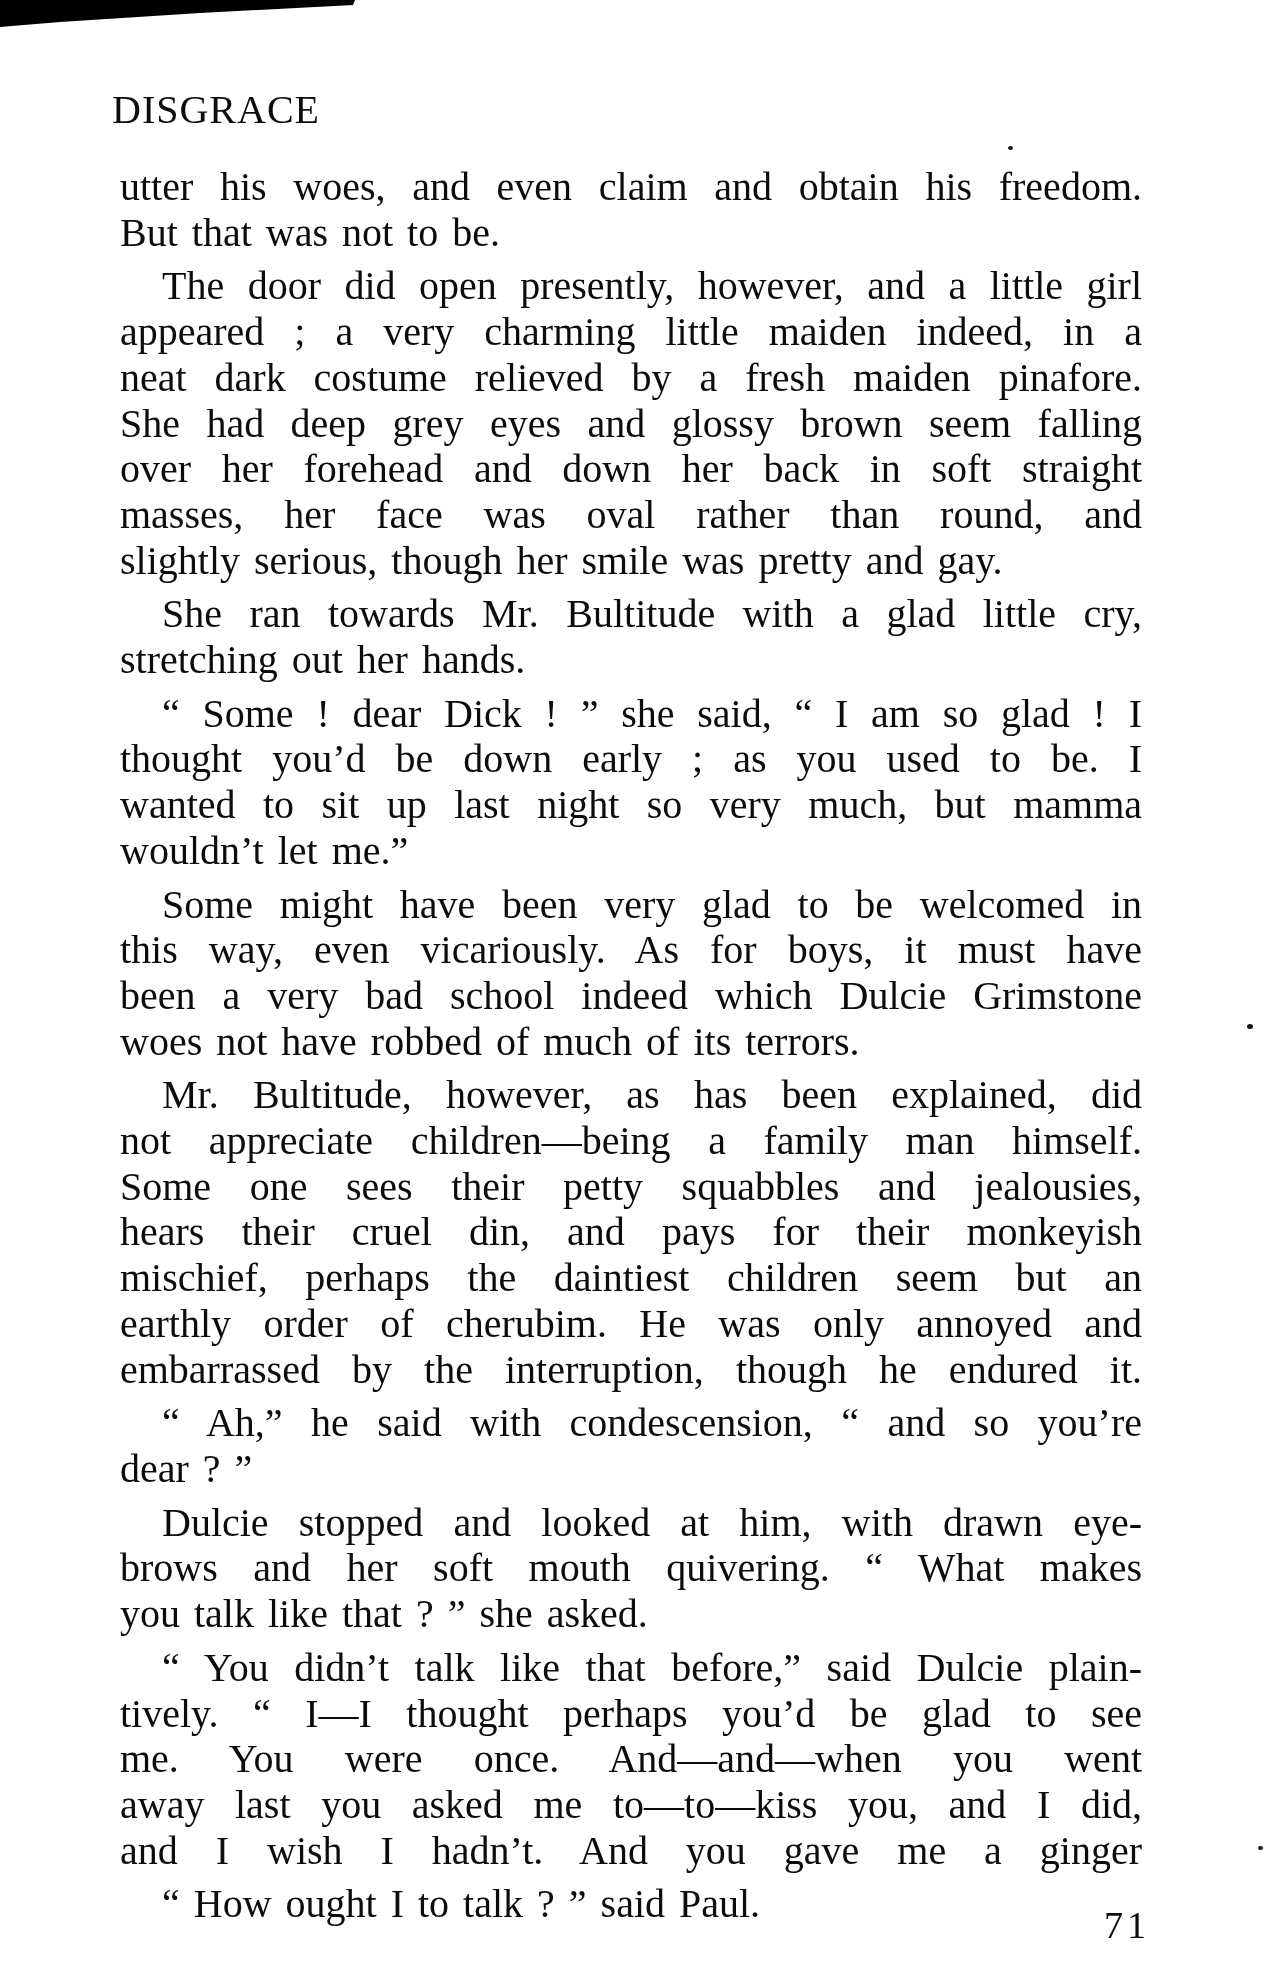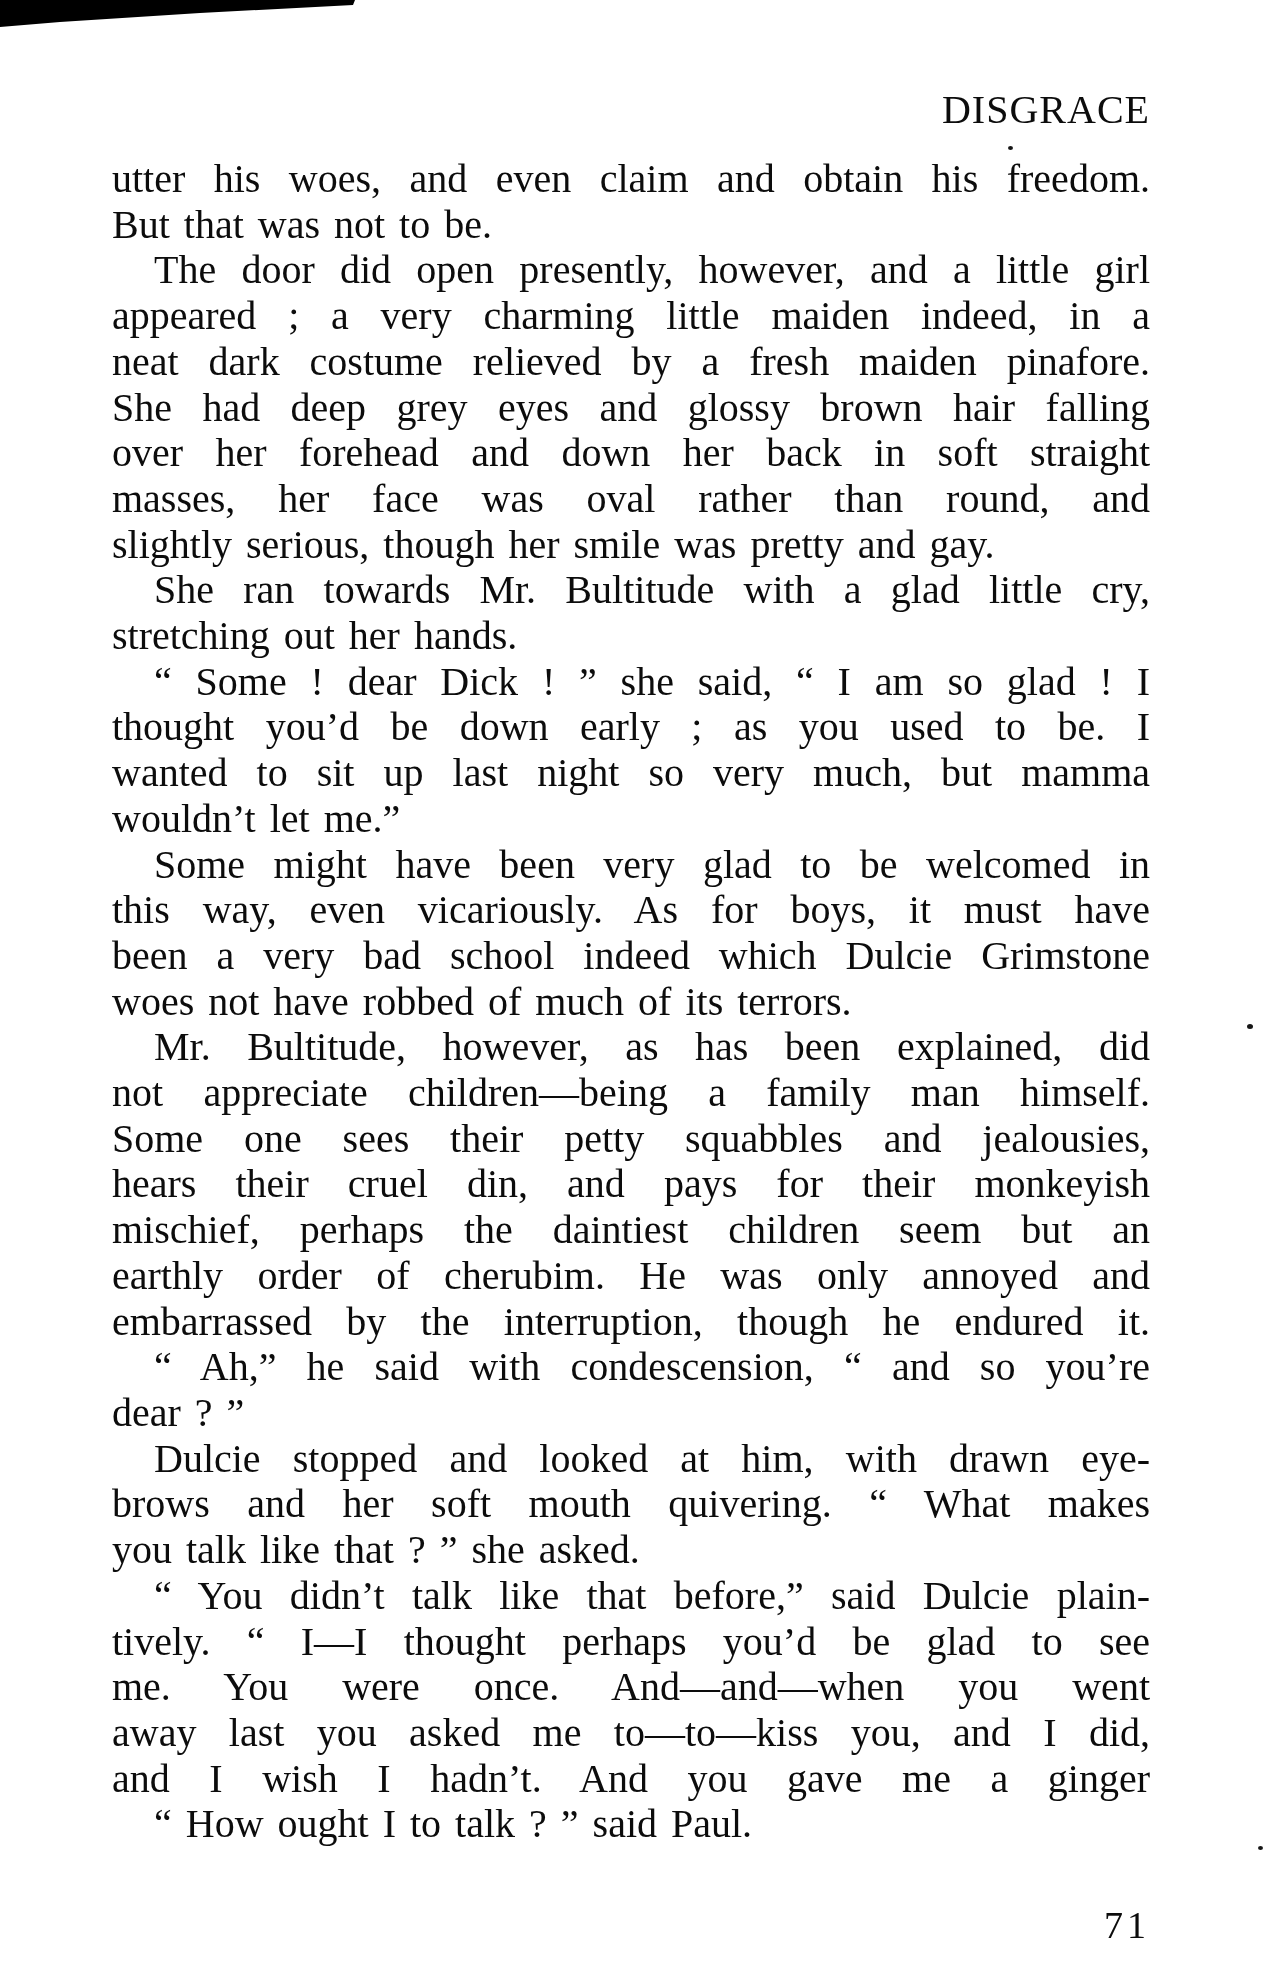--- a/index.html
+++ b/index.html
@@ -10,30 +10,29 @@
     font-family: "Liberation Serif", serif;
     color: #0c0c0c;
     overflow: hidden;
   }
   .scan-wedge {
     position: absolute; top: 0; left: 0;
     width: 360px; height: 32px; display: block;
   }
   .running-header {
     position: absolute; top: 86px; left: 112px; width: 1038px;
-    text-align: right;
     font-size: 40px; letter-spacing: 1px;
     white-space: nowrap;
   }
   .body-text {
     position: absolute; left: 112px; top: 156px; width: 1038px;
     font-size: 40px; line-height: 45.7px;
     word-spacing: 0.10em;
   }
-  .para { margin: 0; }
+  .para { margin: 8px; }
   .line { text-align: justify; text-align-last: left; min-height: 45.7px; }
   .line.fill { text-align-last: justify; }
   .line.indent { text-indent: 42px; }
   .folio {
     position: absolute; left: 112px; top: 1903px; width: 1038px;
     text-align: right; font-size: 38px; letter-spacing: 4px;
   }
   .speck { position: absolute; background: #151515; border-radius: 50%; }
   .speck.s1 { left: 1008px; top: 146px; width: 5px; height: 4px; }
   .speck.s2 { left: 1247px; top: 1024px; width: 6px; height: 5px; }
@@ -52,21 +51,21 @@
 
   <div class="body-text" id="body-text">
       <div class="para">
         <div class="line fill">utter his woes, and even claim and obtain his freedom.</div>
         <div class="line">But that was not to be.</div>
       </div>
       <div class="para">
         <div class="line fill indent">The door did open presently, however, and a little girl</div>
         <div class="line fill">appeared ; a very charming little maiden indeed, in a</div>
         <div class="line fill">neat dark costume relieved by a fresh maiden pinafore.</div>
-        <div class="line fill">She had deep grey eyes and glossy brown hair falling</div>
+        <div class="line fill">She had deep grey eyes and glossy brown seem falling</div>
         <div class="line fill">over her forehead and down her back in soft straight</div>
         <div class="line fill">masses, her face was oval rather than round, and</div>
         <div class="line">slightly serious, though her smile was pretty and gay.</div>
       </div>
       <div class="para">
         <div class="line fill indent">She ran towards Mr. Bultitude with a glad little cry,</div>
         <div class="line">stretching out her hands.</div>
       </div>
       <div class="para">
         <div class="line fill indent">“ Some !  dear Dick ! ”  she said, “ I am so glad !  I</div>

